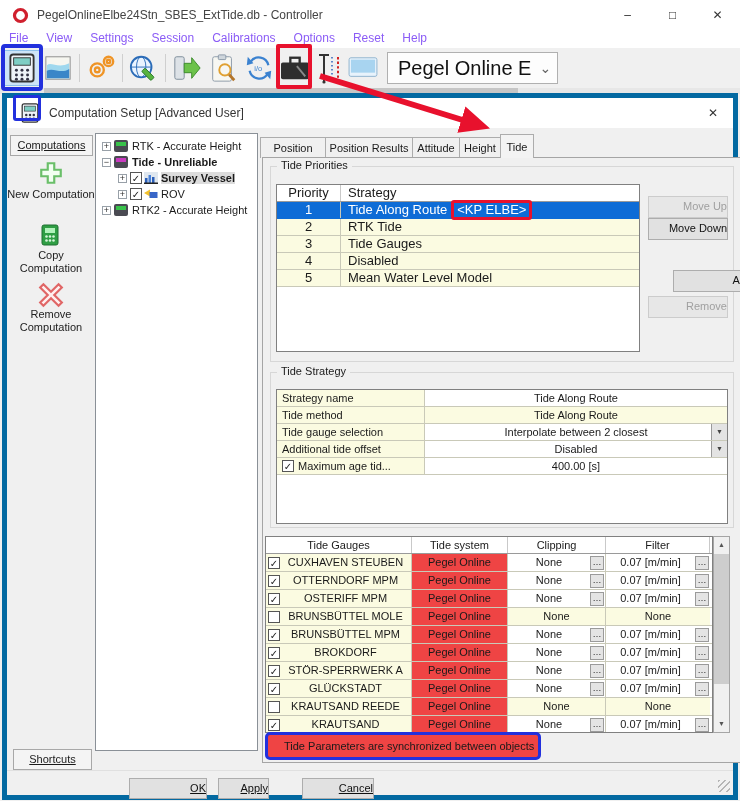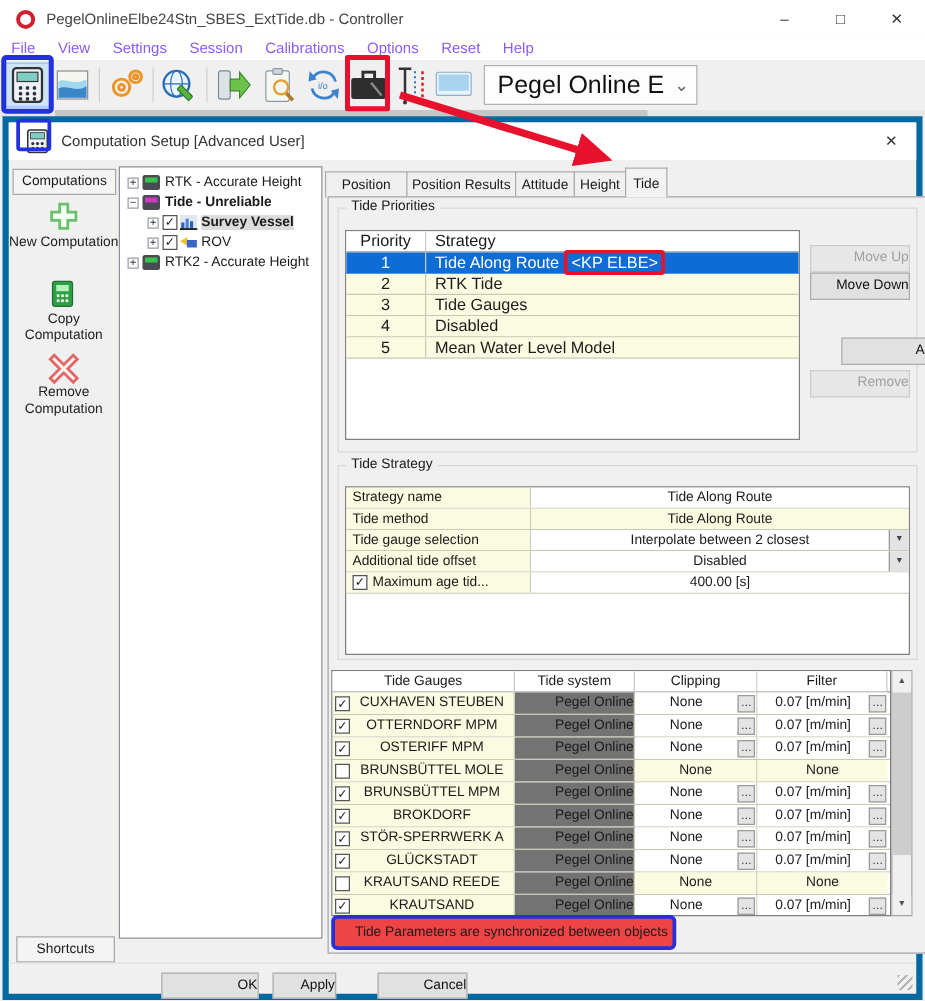--- a/index.html
+++ b/index.html
@@ -1,18 +1,18 @@
 <!DOCTYPE html>
 <html><head>
 <meta charset="utf-8">
 <style>
   * { box-sizing: border-box; margin: 0; padding: 0; }
   html,body { width:740px; height:801px; }
   body { font-family:"Liberation Sans", sans-serif; font-size:12px; color:#1a1a1a; background:#f0f0f0; position:relative; overflow:hidden; }
-  .abs { position:absolute; }
+  .abs { position:absolute;text-decoration:underline; }
 
   
   .titlebar { position:absolute; left:0; top:0; width:740px; height:30px; background:#ffffff; display:flex; align-items:center; }
   .app-logo { width:17px; height:17px; margin-left:12px; }
   .title-text { margin-left:8px; color:#444; }
   .win-controls { margin-left:auto; display:flex; height:30px; }
   .win-btn { width:45px; text-align:center; line-height:30px; font-size:12px; color:#333; }
   .menubar { position:absolute; left:0; top:30px; width:740px; height:18px; background:#ffffff; display:flex; }
   .menu-item { padding:1px 9px; color:#8b5cf6; }
   .toolbar { position:absolute; left:0; top:48px; width:740px; height:40px; background:#f0f0f0; display:flex; align-items:center; }
@@ -76,21 +76,21 @@
   .sv { flex:1; text-align:center; background:#fff; position:relative; }
   .sv.ro { background:#fbfbe1; }
   .combo-arrow { position:absolute; right:0; top:0; width:16px; height:16px; background:#e3e3e3; border-left:1px solid #9a9a9a; font-size:7px; line-height:16px; color:#444; text-align:center; }
   .scb { display:inline-block; width:12px; height:12px; border:1px solid #555; background:#fff; font-size:10px; line-height:11px; text-align:center; margin-right:4px; flex:none; }
 
   
   .gtable { position:absolute; left:2px; top:378px; width:448px; height:197px; background:#fff; border:1px solid #808080; overflow:hidden; }
   .grow { display:flex; height:18px; line-height:17px; font-size:11px; border-bottom:1px solid #c9c9b8; }
   .grow.hdr { height:17px; background:#fff; border-bottom:1px solid #9a9a9a; }
   .gname { width:146px; background:#fbfbe1; border-right:1px solid #c9c9b8; display:flex; align-items:center; overflow:hidden; flex:none; }
-  .gsys  { width:96px; background:#737373; border-right:1px solid #c9c9b8; text-align:right; overflow:hidden; flex:none; }
+  .gsys  { width:96px; background:#ef4444; border-right:1px solid #c9c9b8; text-align:center; overflow:hidden; flex:none; }
   .gclip { width:98px; border-right:1px solid #c9c9b8; display:flex; align-items:center; background:#fff; flex:none; }
   .gfilt { width:104px; display:flex; align-items:center; background:#fff; flex:none; }
   .grow.hdr .gname, .grow.hdr .gsys, .grow.hdr .gclip, .grow.hdr .gfilt { background:#fff; justify-content:center; text-align:center; border-right:1px solid #c9c9c9; }
   .gclip.flat, .gfilt.flat { background:#fbfbe1; }
   .gcb { width:12px; height:12px; border:1px solid #555; background:#fff; font-size:10px; line-height:11px; text-align:center; margin-left:2px; flex:none; }
   .gtxt { flex:1; text-align:center; white-space:nowrap; overflow:hidden; }
   .gbtn { width:14px; height:14px; background:#e4e4e4; border:1px solid #9a9a9a; font-size:9px; line-height:11px; text-align:center; margin-right:1px; flex:none; }
 
   
   .vscroll { position:absolute; left:450px; top:378px; width:17px; height:197px; background:#f0f0f0; border:1px solid #a5a5a5; }

